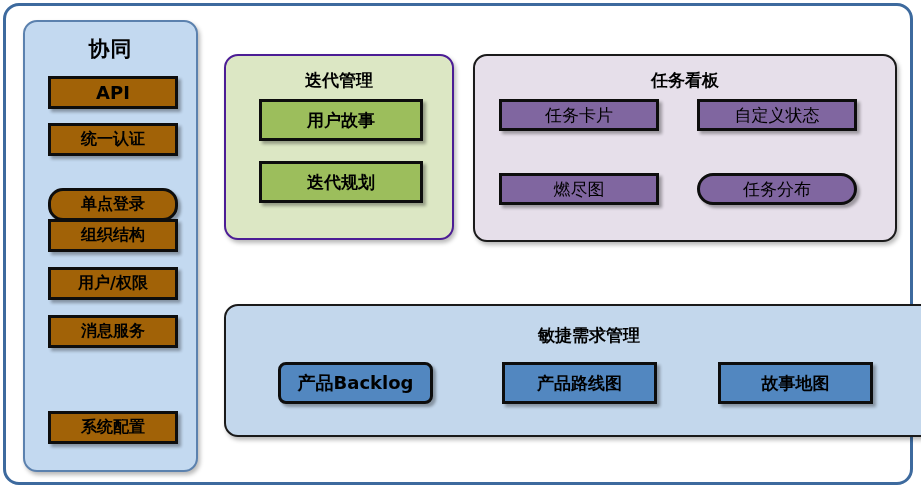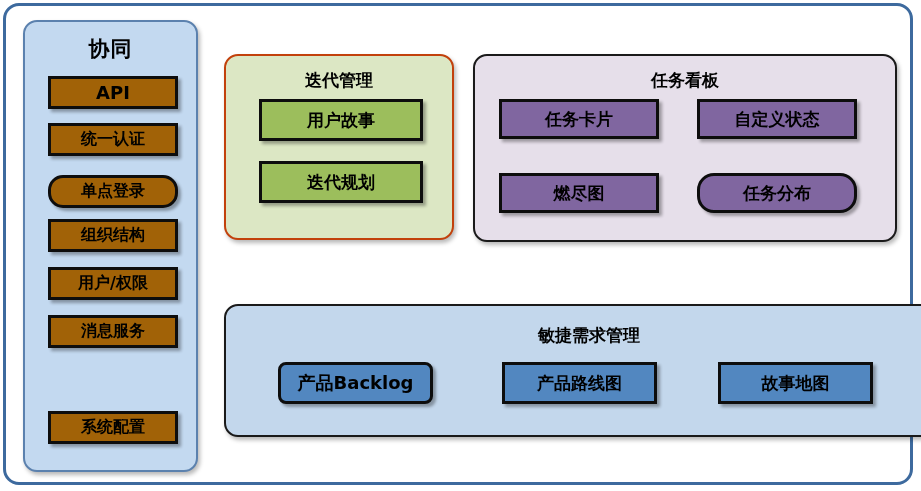--- a/index.html
+++ b/index.html
@@ -83,21 +83,21 @@
     font-size: 18px;
   }
 
   
   #iteration-panel {
     left: 218px;
     top: 48px;
     width: 230px;
     height: 186px;
     background: #DCE7C4;
-    border: 2px solid #c2410c;
+    border: 2px solid #4c1d95;
     box-shadow: 2px 3px 4px rgba(0,0,0,0.28);
   }
   #iteration-title {
     top: 13px;
     font-size: 17px;
   }
   .green-box {
     position: absolute;
     left: 33px;
     width: 164px;
@@ -126,31 +126,31 @@
     border: 2px solid #1A1A1A;
     box-shadow: 2px 3px 4px rgba(0,0,0,0.28);
   }
   #taskboard-title {
     top: 13px;
     font-size: 17px;
   }
   .purple-box {
     position: absolute;
     width: 160px;
-    height: 40px;
+    height: 32px;
     box-sizing: border-box;
     background: #8066A0;
     border: 3px solid #0D0D0D;
     box-shadow: 3px 3px 3px rgba(0,0,0,0.32);
     display: flex;
     align-items: center;
     justify-content: center;
     font-family: "DejaVu Serif", "Liberation Serif", serif;
     font-size: 17px;
-    font-weight: bold;
+    font-weight: normal;
     color: #000000;
     white-space: nowrap;
   }
 
   
   #agile-panel {
     left: 218px;
     top: 298px;
     width: 730px;
     height: 133px;
@@ -188,21 +188,21 @@
 </head>
 <body>
 
 <div id="diagram-frame">
 
   <div class="panel" id="sidebar-panel">
     <div class="panel-title" id="sidebar-title">协同</div>
 
     <div class="sidebar-item latin" style="top:54px;">API</div>
     <div class="sidebar-item" style="top:101px;">统一认证</div>
-    <div class="sidebar-item" style="top:153px;border-radius:15px;">单点登录</div>
+    <div class="sidebar-item" style="top:166px;border-radius:15px;">单点登录</div>
     <div class="sidebar-item" style="top:197px;">组织结构</div>
     <div class="sidebar-item" style="top:245px;">用户/权限</div>
     <div class="sidebar-item" style="top:293px;">消息服务</div>
     <div class="sidebar-item" style="top:389px;">系统配置</div>
   </div>
 
   <div class="panel" id="iteration-panel">
     <div class="panel-title" id="iteration-title">迭代管理</div>
 
     <div class="green-box" style="top:43px;">用户故事</div>

